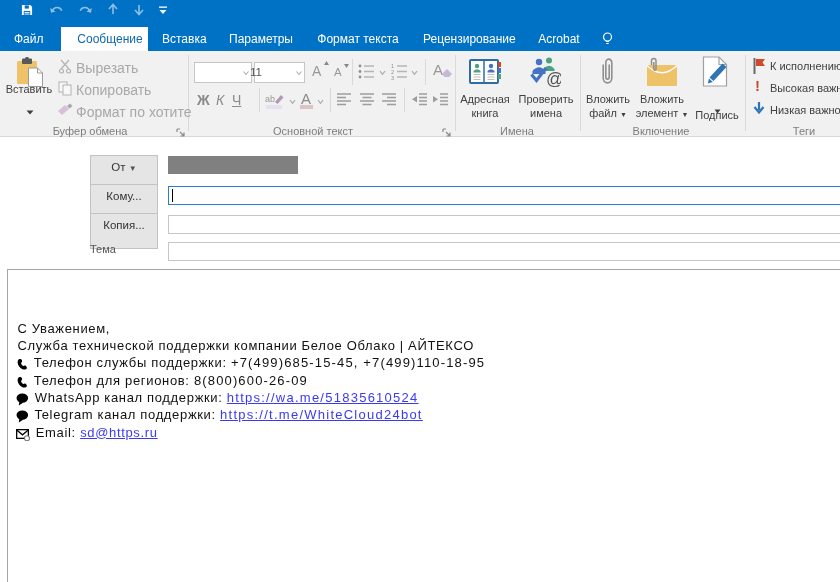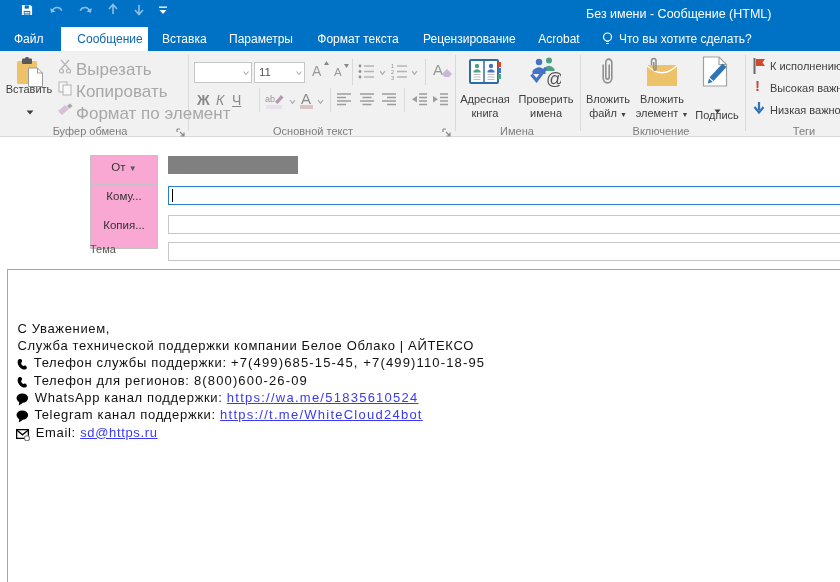--- a/index.html
+++ b/index.html
@@ -10,25 +10,25 @@
   #titlebar { position:absolute; left:0; top:0; width:840px; height:22px; background:#0072c6; }
   #tabs { position:absolute; left:0; top:22px; width:840px; height:29px; background:#0072c6; }
   .tab { position:absolute; top:3px; height:21px; line-height:28px; color:#fff; font-size:12px; text-align:center; }
   #tab-active { position:absolute; left:61px; top:5px; width:87px; height:24px; background:#fff; color:#1067b0; font-size:12px; text-align:center; line-height:24px;padding-left:11px; }
   #title-text { position:absolute; left:586px; top:6.5px; color:#fff; font-size:12.5px; }
   
   #ribbon { position:absolute; left:0; top:51px; width:840px; height:86px; background:#f1f1f1; border-bottom:1px solid #d8d8d8; }
   .gsep { position:absolute; top:4px; height:76px; width:1px; background:#d9d9d9; }
   .glabel { position:absolute; top:73.5px; font-size:11px; color:#7d7d7d; text-align:center; }
   .btxt { position:absolute; font-size:11px; color:#404040; text-align:center; }
-  .btxt-dis { position:absolute; font-size:17px; color:#a8a8a8; }
+  .btxt-dis { position:absolute; font-size:14px; color:#a8a8a8; }
   .dlg { position:absolute; width:10px; height:10px; }
   
   #formarea { position:absolute; left:0; top:137px; width:840px; height:130px; background:#fff; }
-  .fbtn { position:absolute; left:90px; width:68px; height:36px; background:#f9a8d4; border:1px solid #c3c3c3; font-size:11.5px; color:#333; text-align:center; line-height:22px; font-family:"Liberation Sans",sans-serif; }
+  .fbtn { position:absolute; left:90px; width:68px; height:36px; background:#e5e5e5; border:1px solid #c3c3c3; font-size:11.5px; color:#333; text-align:center; line-height:22px; font-family:"Liberation Sans",sans-serif; }
   .ffield { position:absolute; left:168px; width:680px; height:19px; background:#fff; border:1px solid #c6c6c6; }
   
   #msgbody { position:absolute; left:7px; top:269px; width:833px; height:313px; background:#fff; border-top:1px solid #a6a6a6; border-left:1px solid #a6a6a6; }
   .sig { position:absolute; left:9.5px; top:49.5px; font-size:13px; letter-spacing:0.66px; color:#111; line-height:17.38px; white-space:nowrap; }
   .num { letter-spacing:1.15px; }
   a.wl { letter-spacing:1.25px; }
   .sig a { color:#3a3af2; }
   .sigicon { display:inline-block; vertical-align:-4px; margin-left:-1.5px; margin-right:1.5px; }
 </style>
 </head>
@@ -53,36 +53,34 @@
   <svg class="abs" style="left:107px;top:3px;opacity:.55" width="12" height="13" viewBox="0 0 12 13">
     <path d="M6 11 V2 M2 6 L6 1.5 L10 6" fill="none" stroke="#fff" stroke-width="1.6"></path>
   </svg>
   <svg class="abs" style="left:133px;top:3px;opacity:.55" width="12" height="13" viewBox="0 0 12 13">
     <path d="M6 2 V11 M2 7 L6 11.5 L10 7" fill="none" stroke="#fff" stroke-width="1.6"></path>
   </svg>
   <svg class="abs" style="left:158px;top:6px" width="10" height="9" viewBox="0 0 10 9">
     <rect x="1" y="0.5" width="8" height="1.3" fill="#fff"></rect>
     <path d="M1.5 4 L8.5 4 L5 8 Z" fill="#fff"></path>
   </svg>
-  <div id="title-text">Без имени - Сообщение (HTML)</div>
 </div>
 
 <div id="tabs">
   <div class="tab" style="left:14px;width:28px">Файл</div>
   <div id="tab-active">Сообщение</div>
   <div class="tab" style="left:162px;width:42px">Вставка</div>
   <div class="tab" style="left:229px;width:62px">Параметры</div>
   <div class="tab" style="left:315px;width:86px">Формат текста</div>
   <div class="tab" style="left:423px;width:88px">Рецензирование</div>
   <div class="tab" style="left:536px;width:46px">Acrobat</div>
   <svg class="abs" style="left:602px;top:10px" width="11" height="15" viewBox="0 0 11 15">
     <circle cx="5.5" cy="5" r="4" fill="none" stroke="#fff" stroke-width="1.2"></circle>
     <path d="M4 9.5 H7 M4.3 11.5 H6.7" stroke="#fff" stroke-width="1.1"></path>
   </svg>
-  <div class="tab" style="left:619px;width:160px;text-align:left">Что вы хотите сделать?</div>
 </div>
 
 <div id="ribbon">
   <div class="gsep" style="left:188px"></div>
   <div class="gsep" style="left:455px"></div>
   <div class="gsep" style="left:580px"></div>
   <div class="gsep" style="left:745px"></div>
 
   <svg class="abs" style="left:16px;top:6px" width="28" height="30" viewBox="0 0 28 30">
     <rect x="1" y="4" width="20" height="23" rx="1.5" fill="#eec268"></rect>
@@ -104,33 +102,33 @@
   <div class="btxt-dis" style="left:76px;top:8.5px">Вырезать</div>
   <svg class="abs" style="left:58px;top:30px;opacity:.5" width="15" height="15" viewBox="0 0 15 15">
     <rect x="1" y="1" width="8" height="10" fill="#fff" stroke="#777" stroke-width="1"></rect>
     <rect x="5" y="4" width="8" height="10" fill="#fff" stroke="#777" stroke-width="1"></rect>
   </svg>
   <div class="btxt-dis" style="left:76px;top:30.5px">Копировать</div>
   <svg class="abs" style="left:57px;top:52px;opacity:.6" width="16" height="14" viewBox="0 0 16 14">
     <path d="M1 8 L8 2 L12 6 L5 12 Z" fill="#c9a0c9"></path>
     <path d="M10 3 L13 0.5 L15.5 3 L12.5 5.5 Z" fill="#777"></path>
   </svg>
-  <div class="btxt-dis" style="left:76px;top:52.5px">Формат по элемент</div>
+  <div class="btxt-dis" style="left:76px;top:52.5px">Формат по хотите</div>
   <div class="glabel" style="left:30px;width:120px">Буфер обмена</div>
   <svg class="dlg" style="left:176px;top:77px" viewBox="0 0 10 10">
     <path d="M1 1 V4 M1 1 H4" stroke="#8a8a8a" stroke-width="1.2" fill="none"></path>
     <path d="M4 4 L8 8 M8 4.5 V8 H4.5" stroke="#8a8a8a" stroke-width="1.2" fill="none"></path>
   </svg>
 
   <rect class="abs" style="left:194px;top:11px;width:58px;height:21px;background:#fff;border:1px solid #c6c6c6"></rect>
   <svg class="abs" style="left:242px;top:19px" width="8" height="6" viewBox="0 0 8 6">
       <path d="M1.5 1.5 L4 4.5 L6.5 1.5" fill="none" stroke="#ababab" stroke-width="1.1"></path>
     </svg>
   <rect class="abs" style="left:254px;top:11px;width:51px;height:21px;background:#fff;border:1px solid #c6c6c6"></rect>
-  <div class="abs" style="left:259px;top:15px;font-size:11.5px;color:#555">11</div>
+  <div class="abs" style="left:250px;top:15px;font-size:11.5px;color:#555">11</div>
   <svg class="abs" style="left:295px;top:19px" width="8" height="6" viewBox="0 0 8 6">
       <path d="M1.5 1.5 L4 4.5 L6.5 1.5" fill="none" stroke="#ababab" stroke-width="1.1"></path>
     </svg>
   <div class="abs" style="left:312px;top:12px;font-size:14px;color:#999">A</div>
   <svg class="abs" style="left:323px;top:9px" width="7" height="6" viewBox="0 0 7 6">
       <path d="M1 5 L3.5 1 L6 5" fill="#888"></path>
     </svg>
   <div class="abs" style="left:334px;top:15px;font-size:11.5px;color:#999">A</div>
   <svg class="abs" style="left:343px;top:12px" width="7" height="6" viewBox="0 0 7 6">
       <path d="M1 1 L3.5 5 L6 1" fill="#888"></path>

